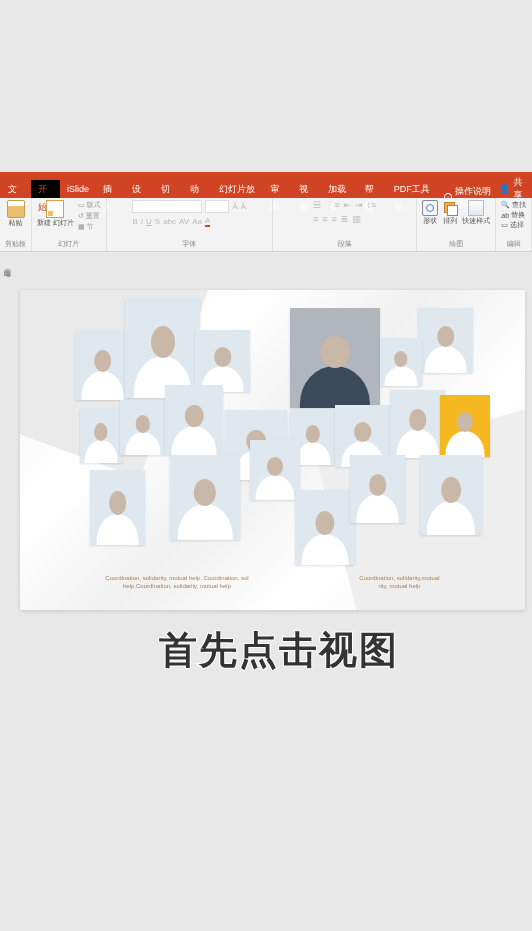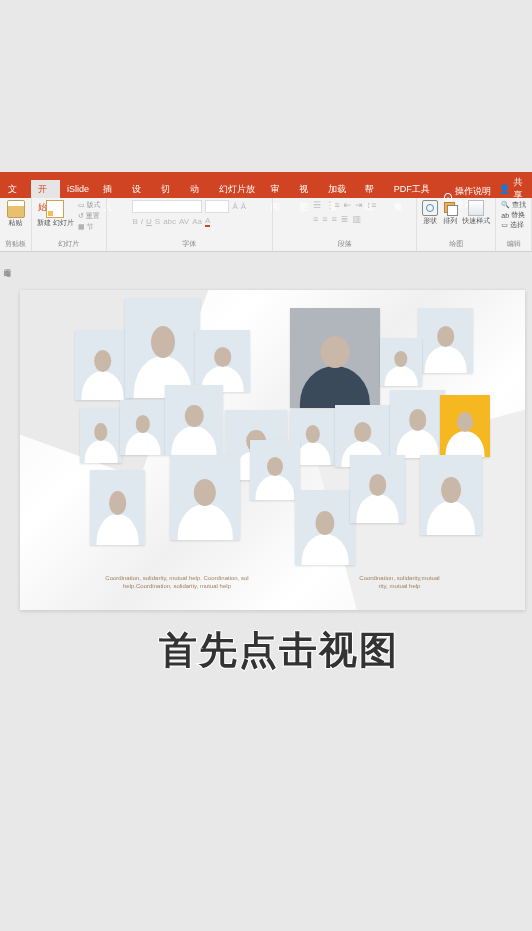--- a/index.html
+++ b/index.html
@@ -32,21 +32,21 @@
 .ribbon-tab {
   padding: 0 7px;
   height: 18px;
   line-height: 18px;
   cursor: pointer;
 }
 .ribbon-tab.file {
   padding: 0 8px;
 }
 .ribbon-tab.active {
-  background: #e5e5e5;
+  background: #000000;
   color: #d04424;
 }
 .ribbon-tell {
   margin-left: 6px;
   display: flex;
   align-items: center;
   gap: 3px;
   margin-top: 17px;
 }
 .ribbon-tell .bulb {

